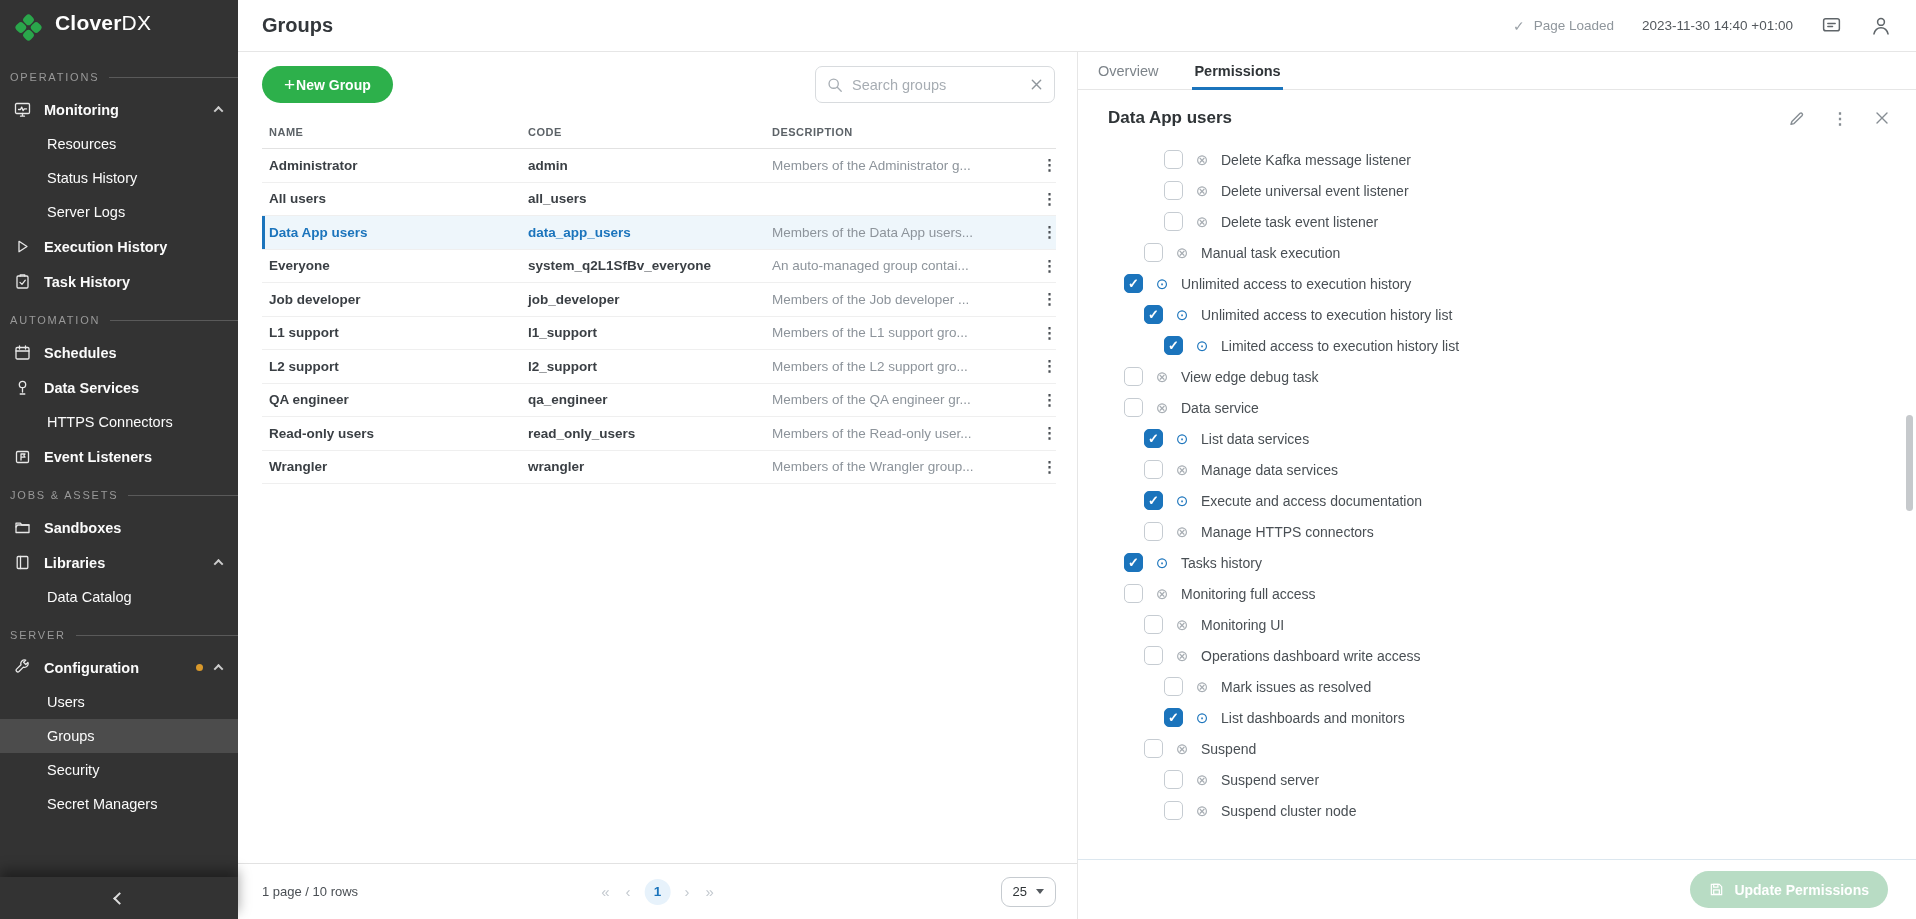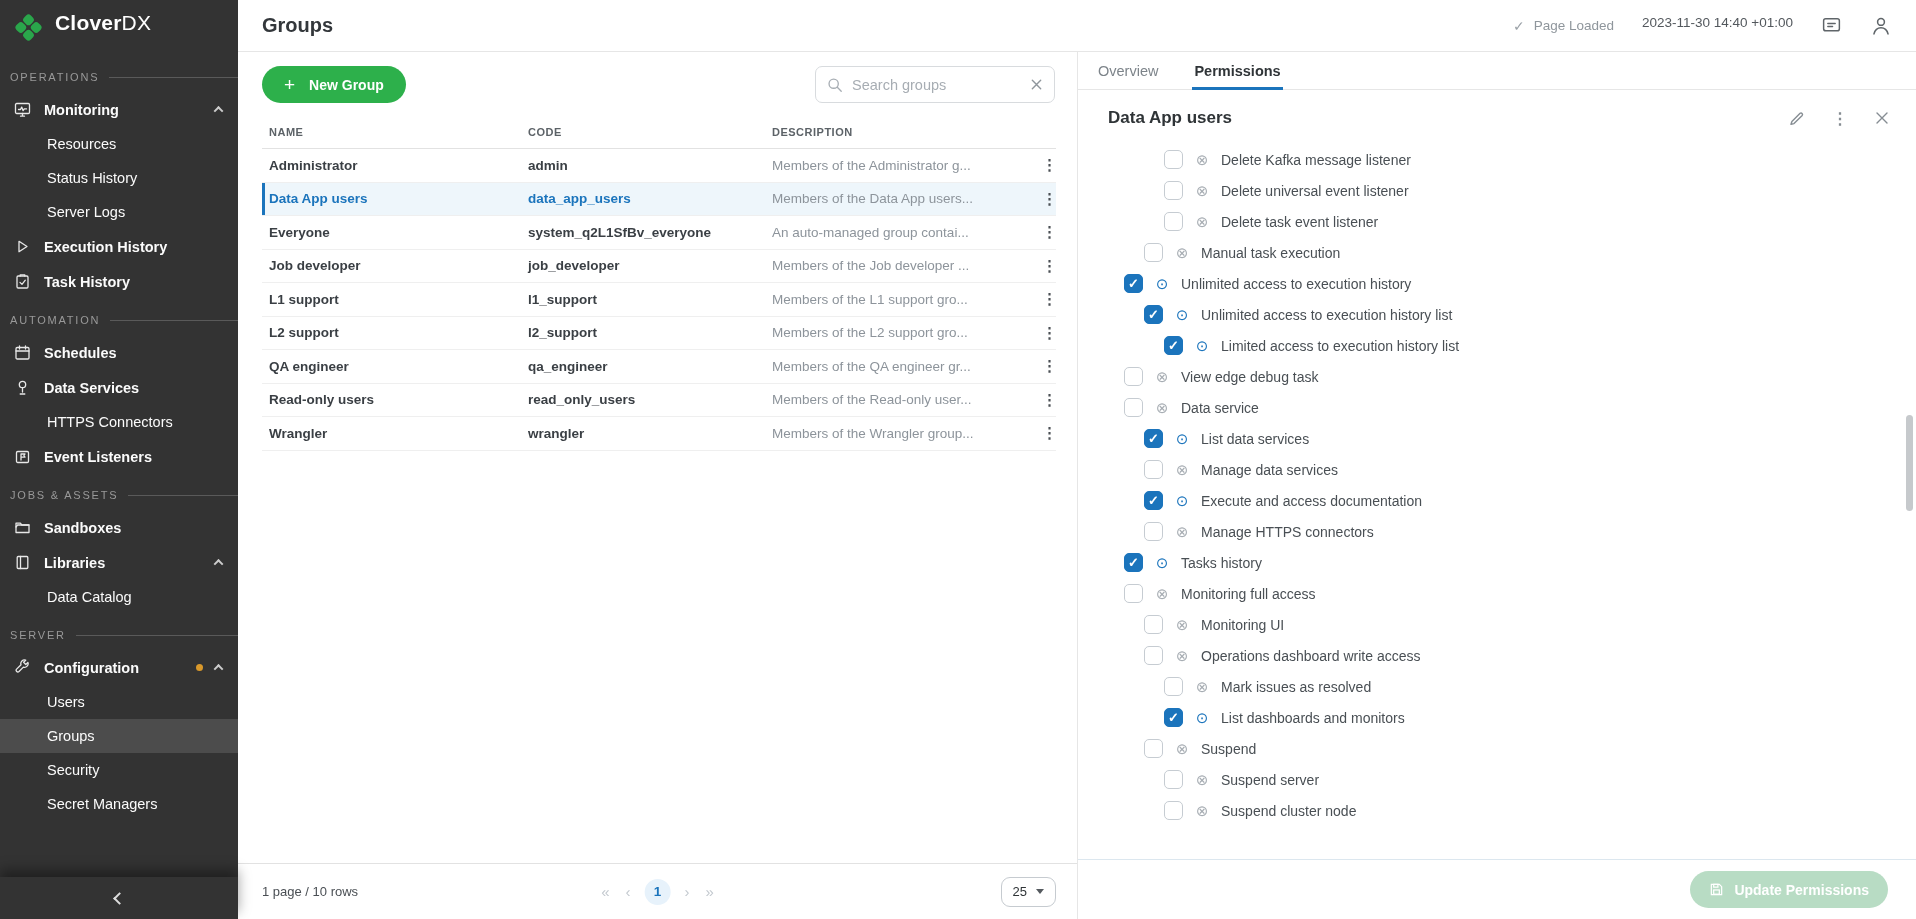--- a/index.html
+++ b/index.html
@@ -24,31 +24,31 @@
   .odot { width:7px; height:7px; border-radius:50%; background:#d9992b; margin-left:auto; margin-right:12px; display:none; }
   .nav-item.dotted .odot { display:inline-block; }
   .nav-item.dotted .chevron { margin-left:0; }
   .collapse-bar { height:42px; background:#333333; box-shadow:0 -7px 12px rgba(0,0,0,.38); display:flex; align-items:center; justify-content:center; cursor:pointer; position:relative; z-index:2;}
   .collapse-chev { width:9px; height:9px; border-left:2px solid #dddddd; border-bottom:2px solid #dddddd; transform:rotate(45deg); }
 
   
   .main { flex:1; display:flex; flex-direction:column; min-width:0; }
   .topbar { height:52px; display:flex; align-items:center; border-bottom:1px solid #e6e6e6; padding:0 24px; background:#fff; flex-shrink:0;}
   .page-title { font-size:20px; font-weight:700; color:#33373b; }
-  .topbar-right { margin-left:auto; display:flex; gap:28px; }
+  .topbar-right { margin-left:auto; display:flex; align-items:center; gap:28px; }
   .status { color:#8f969c; font-size:13.5px; display:flex; gap:9px; align-items:center; }
   .check-glyph::before { content:"✓"; color:#9aa1a7; font-size:14px; }
   .timestamp { color:#53585d; font-size:13.5px; }
   .tb-icon svg { stroke:#5f6569; fill:none; stroke-width:1.4; stroke-linecap:round; stroke-linejoin:round; }
   .content { flex:1; display:flex; min-height:0; }
 
   
   .left-panel { width:840px; flex-shrink:0; border-right:1px solid #e6e6e6; display:flex; flex-direction:column; min-height:0; }
   .left-toolbar { display:flex; align-items:center; justify-content:space-between; padding:14px 22px 14px 24px; }
-  .btn-new { background:#2db04b; color:#fff; font-weight:700; font-size:14px; border:none; border-radius:19px; padding:0 22px; height:37px; display:flex; gap:14px; align-items:center; cursor:pointer; font-family:inherit; }
+  .btn-new { background:#2db04b; color:#fff; font-weight:700; font-size:14px; border:none; border-radius:19px; padding:0 22px; height:37px; display:flex; gap:1px; align-items:center; cursor:pointer; font-family:inherit; }
   .plus-glyph::before { content:"+"; font-size:19px; font-weight:400; line-height:1; }
   .search-box { width:240px; height:37px; border:1px solid #d8dbde; border-radius:7px; display:flex; align-items:center; padding:0 11px; gap:9px; background:#fff; }
   .search-box svg { stroke:#a7adb3; fill:none; stroke-width:1.5; stroke-linecap:round; flex-shrink:0;}
   .search-box input { border:none; outline:none; flex:1; font-size:14.5px; color:#333; font-family:inherit; min-width:0;}
   .search-box input::placeholder { color:#a7adb3; }
   .clear-x { cursor:pointer; display:flex; }
   .clear-x svg { stroke:#8f969c; }
 
   .gtable { flex:1; padding:0 21px 0 24px; min-height:0; }
   .g-head { display:grid; grid-template-columns:266px 244px 1fr 34px; padding:9px 0 10px; border-bottom:1px solid #e2e2e2; font-size:11px; font-weight:700; color:#5c6267; letter-spacing:.5px; }
@@ -343,20 +343,26 @@
           <div></div>
         </div>
         <div>
 
         <div class="g-row">
               <div class="cell-name">Administrator</div>
               <div class="cell-code">admin</div>
               <div class="cell-desc">Members of the Administrator g...</div>
               <div class="kebab"></div>
             </div>
+            <div class="g-row">
+              <div class="cell-name">All users</div>
+              <div class="cell-code">all_users</div>
+              <div class="cell-desc"></div>
+              <div class="kebab"></div>
+            </div>
             <div class="g-row selected">
               <div class="cell-name">Data App users</div>
               <div class="cell-code">data_app_users</div>
               <div class="cell-desc">Members of the Data App users...</div>
               <div class="kebab"></div>
             </div>
             <div class="g-row">
               <div class="cell-name">Everyone</div>
               <div class="cell-code">system_q2L1SfBv_everyone</div>
               <div class="cell-desc">An auto-managed group contai...</div>

